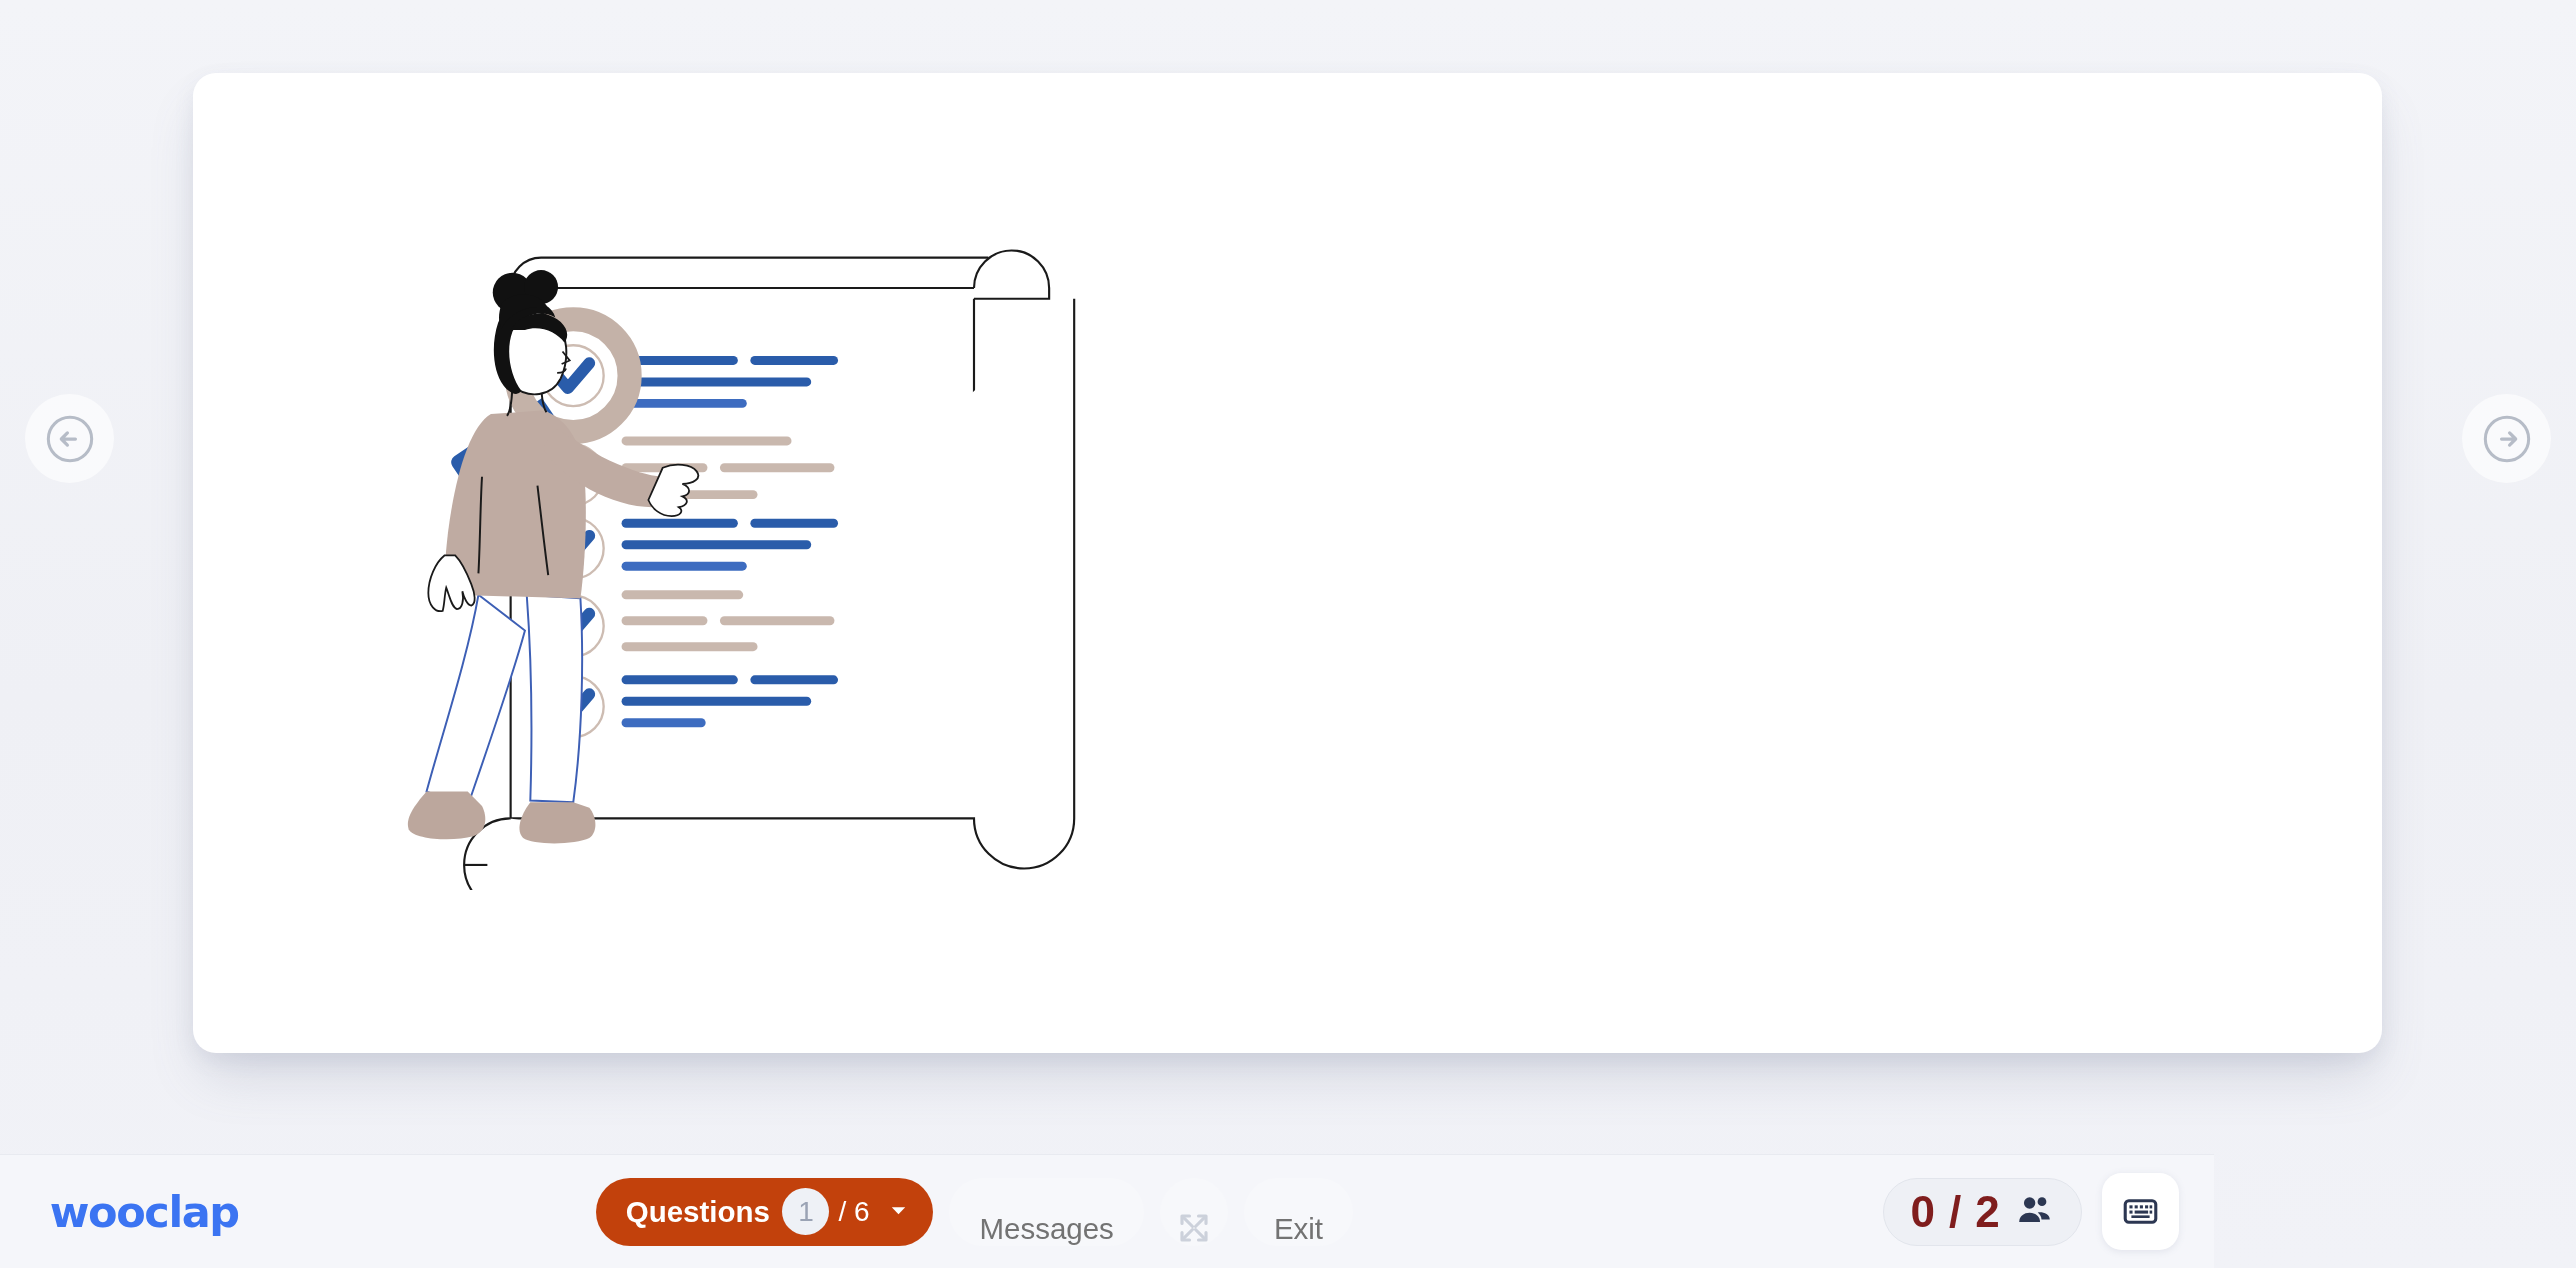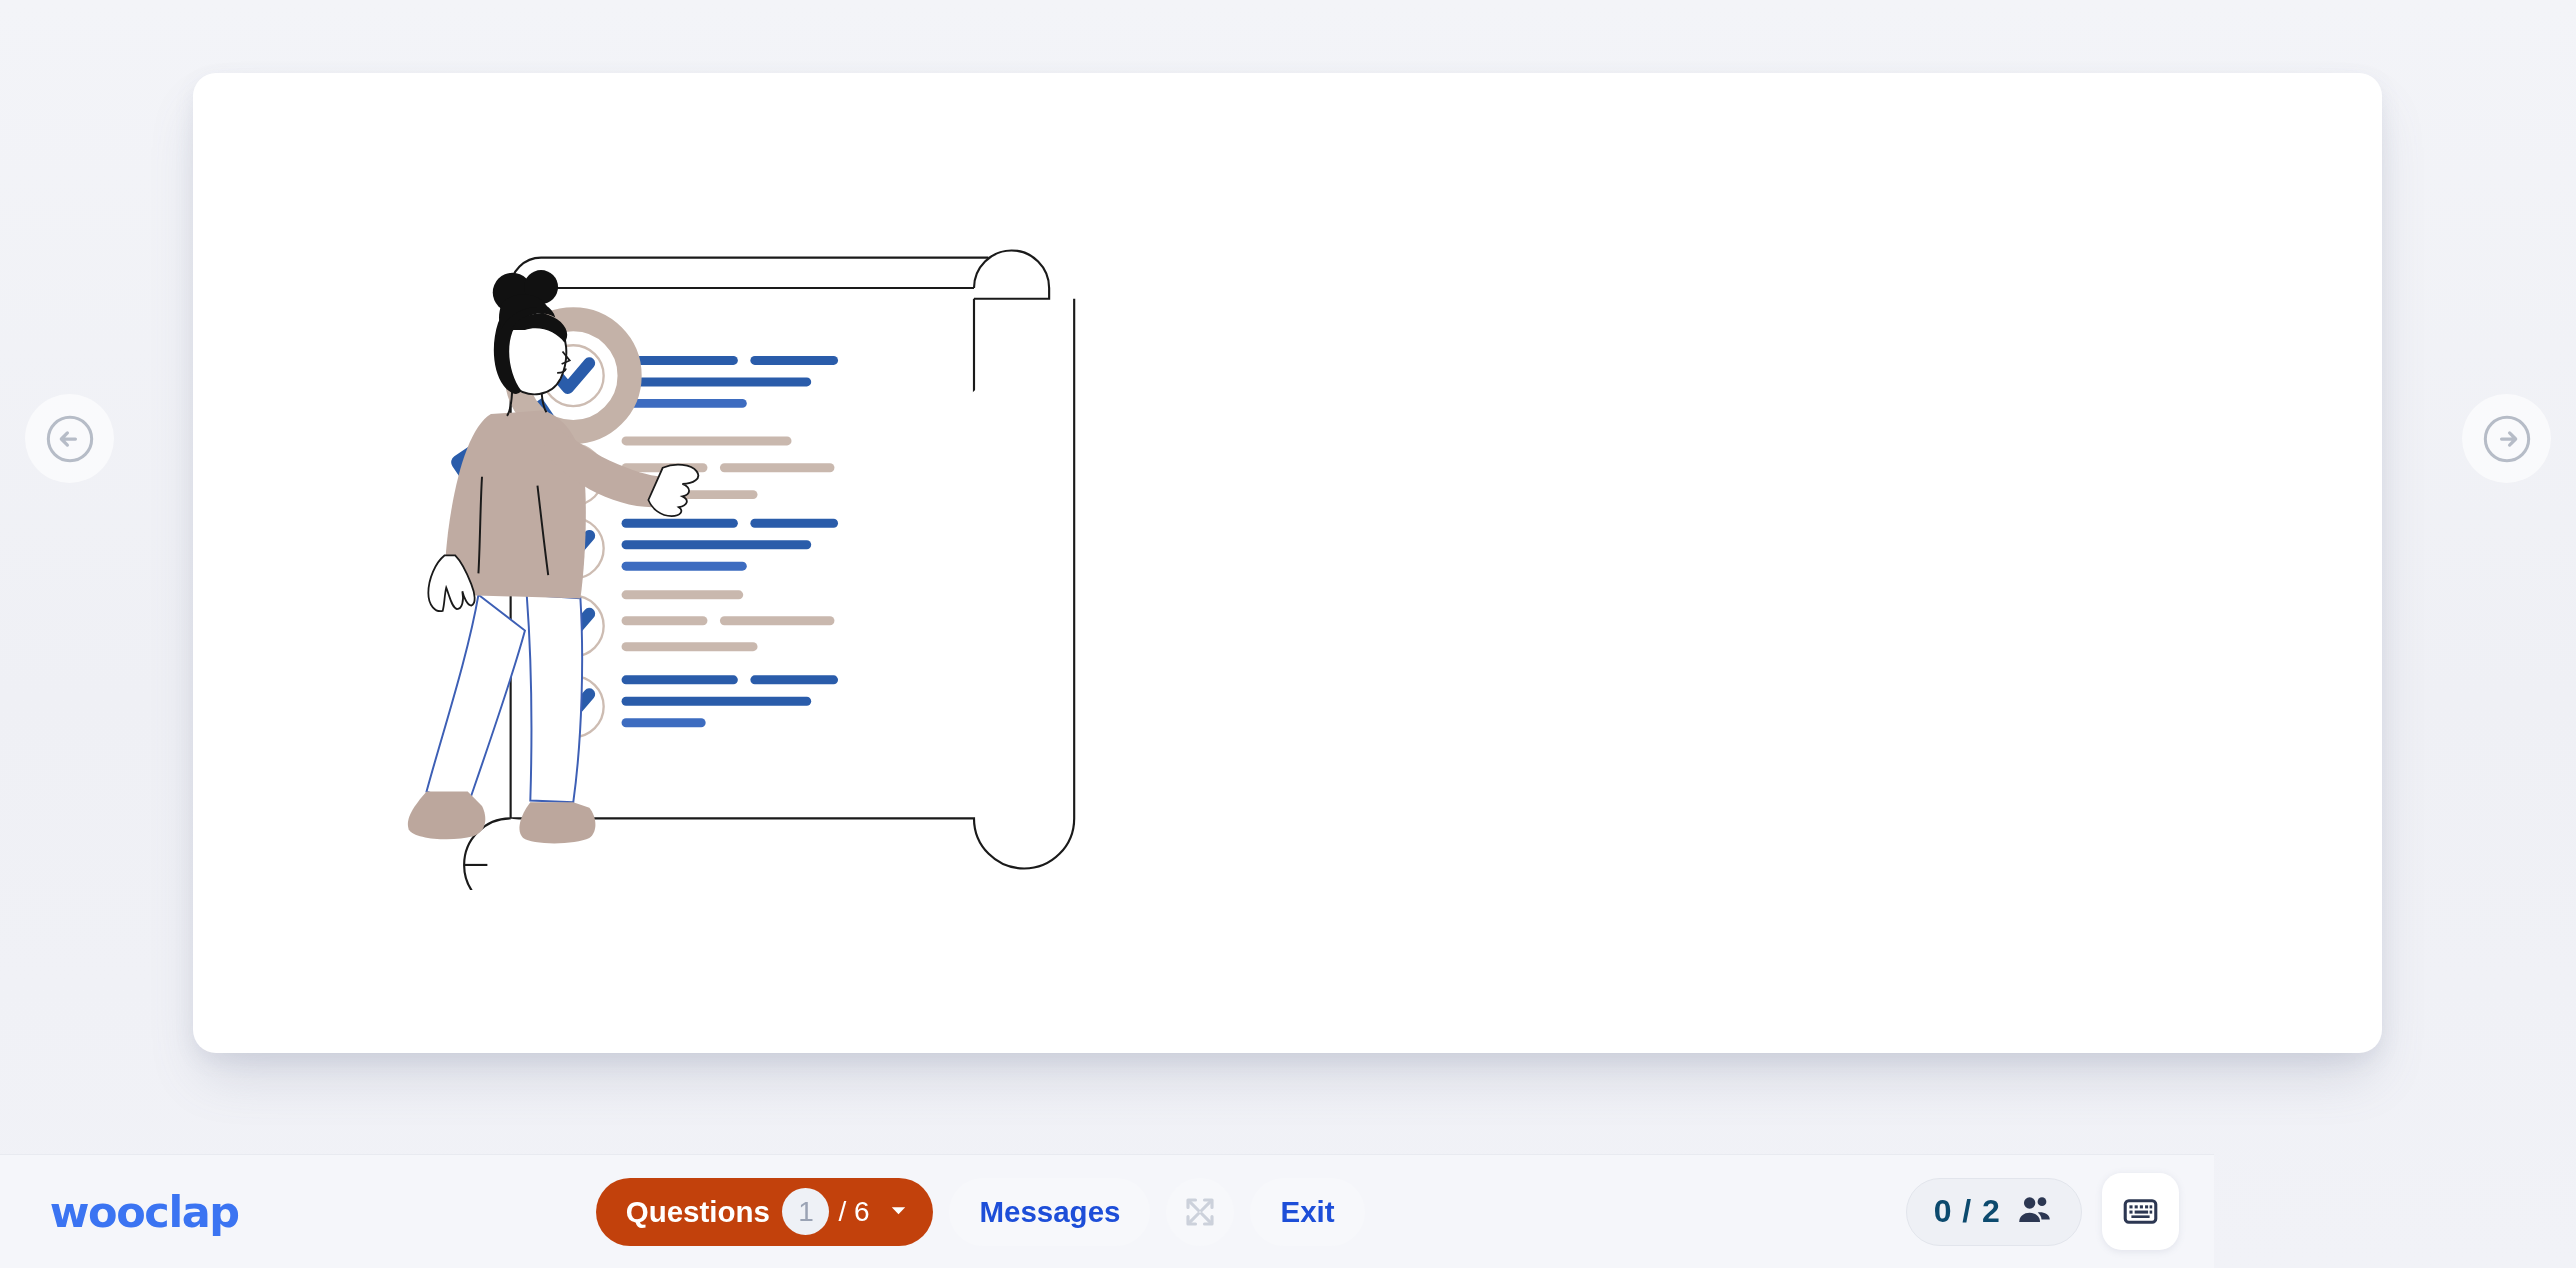--- a/index.html
+++ b/index.html
@@ -154,28 +154,28 @@
     color: #ffffff;
     font-size: 28px;
     font-weight: 500;
     margin-left: -3.6px;
   }
   .caret { margin-left: 5.4px; }
 
   
   .fbtn {
     display: flex;
-    align-items: center;
+    align-items: flex-end;
     justify-content: center;
     height: 68px;
     border-radius: 38px;
     background: #f7f8fb;
-    color: #1d4ed8;
+    color: #737373;
     font-size: 29.5px;
-    font-weight: 700;
+    font-weight: 400;
     padding: 0 30px;
     cursor: pointer;
   }
   .fbtn.icon-only { width: 68px; padding: 0; }
 
   .zoom-group {
     display: flex;
     align-items: center;
     background: #f7f8fb;
     border-radius: 38px;
@@ -212,22 +212,22 @@
     align-items: center;
     gap: 14.3px;
     background: #eef0f5;
     border: 0.9px solid #e2e5ec;
     border-radius: 38px;
     height: 68px;
     padding: 0 27px;
     cursor: pointer;
   }
   .participants-count {
-    color: #0c4a6e;
-    font-size: 32px;
+    color: #7f1d1d;
+    font-size: 44px;
     font-weight: 700;
     letter-spacing: 0.9px;
   }
 
   .keyboard-btn {
     width: 77px;
     height: 77px;
     border-radius: 19.7px;
     background: #ffffff;
     box-shadow: 0 1.8px 7.2px rgba(120,130,155,0.14);

